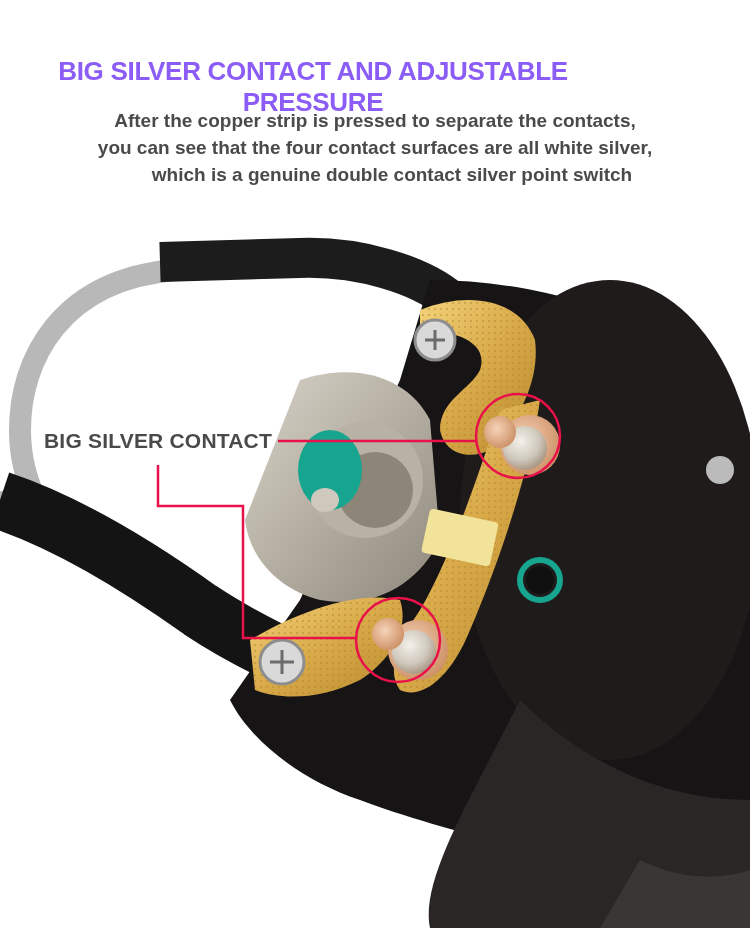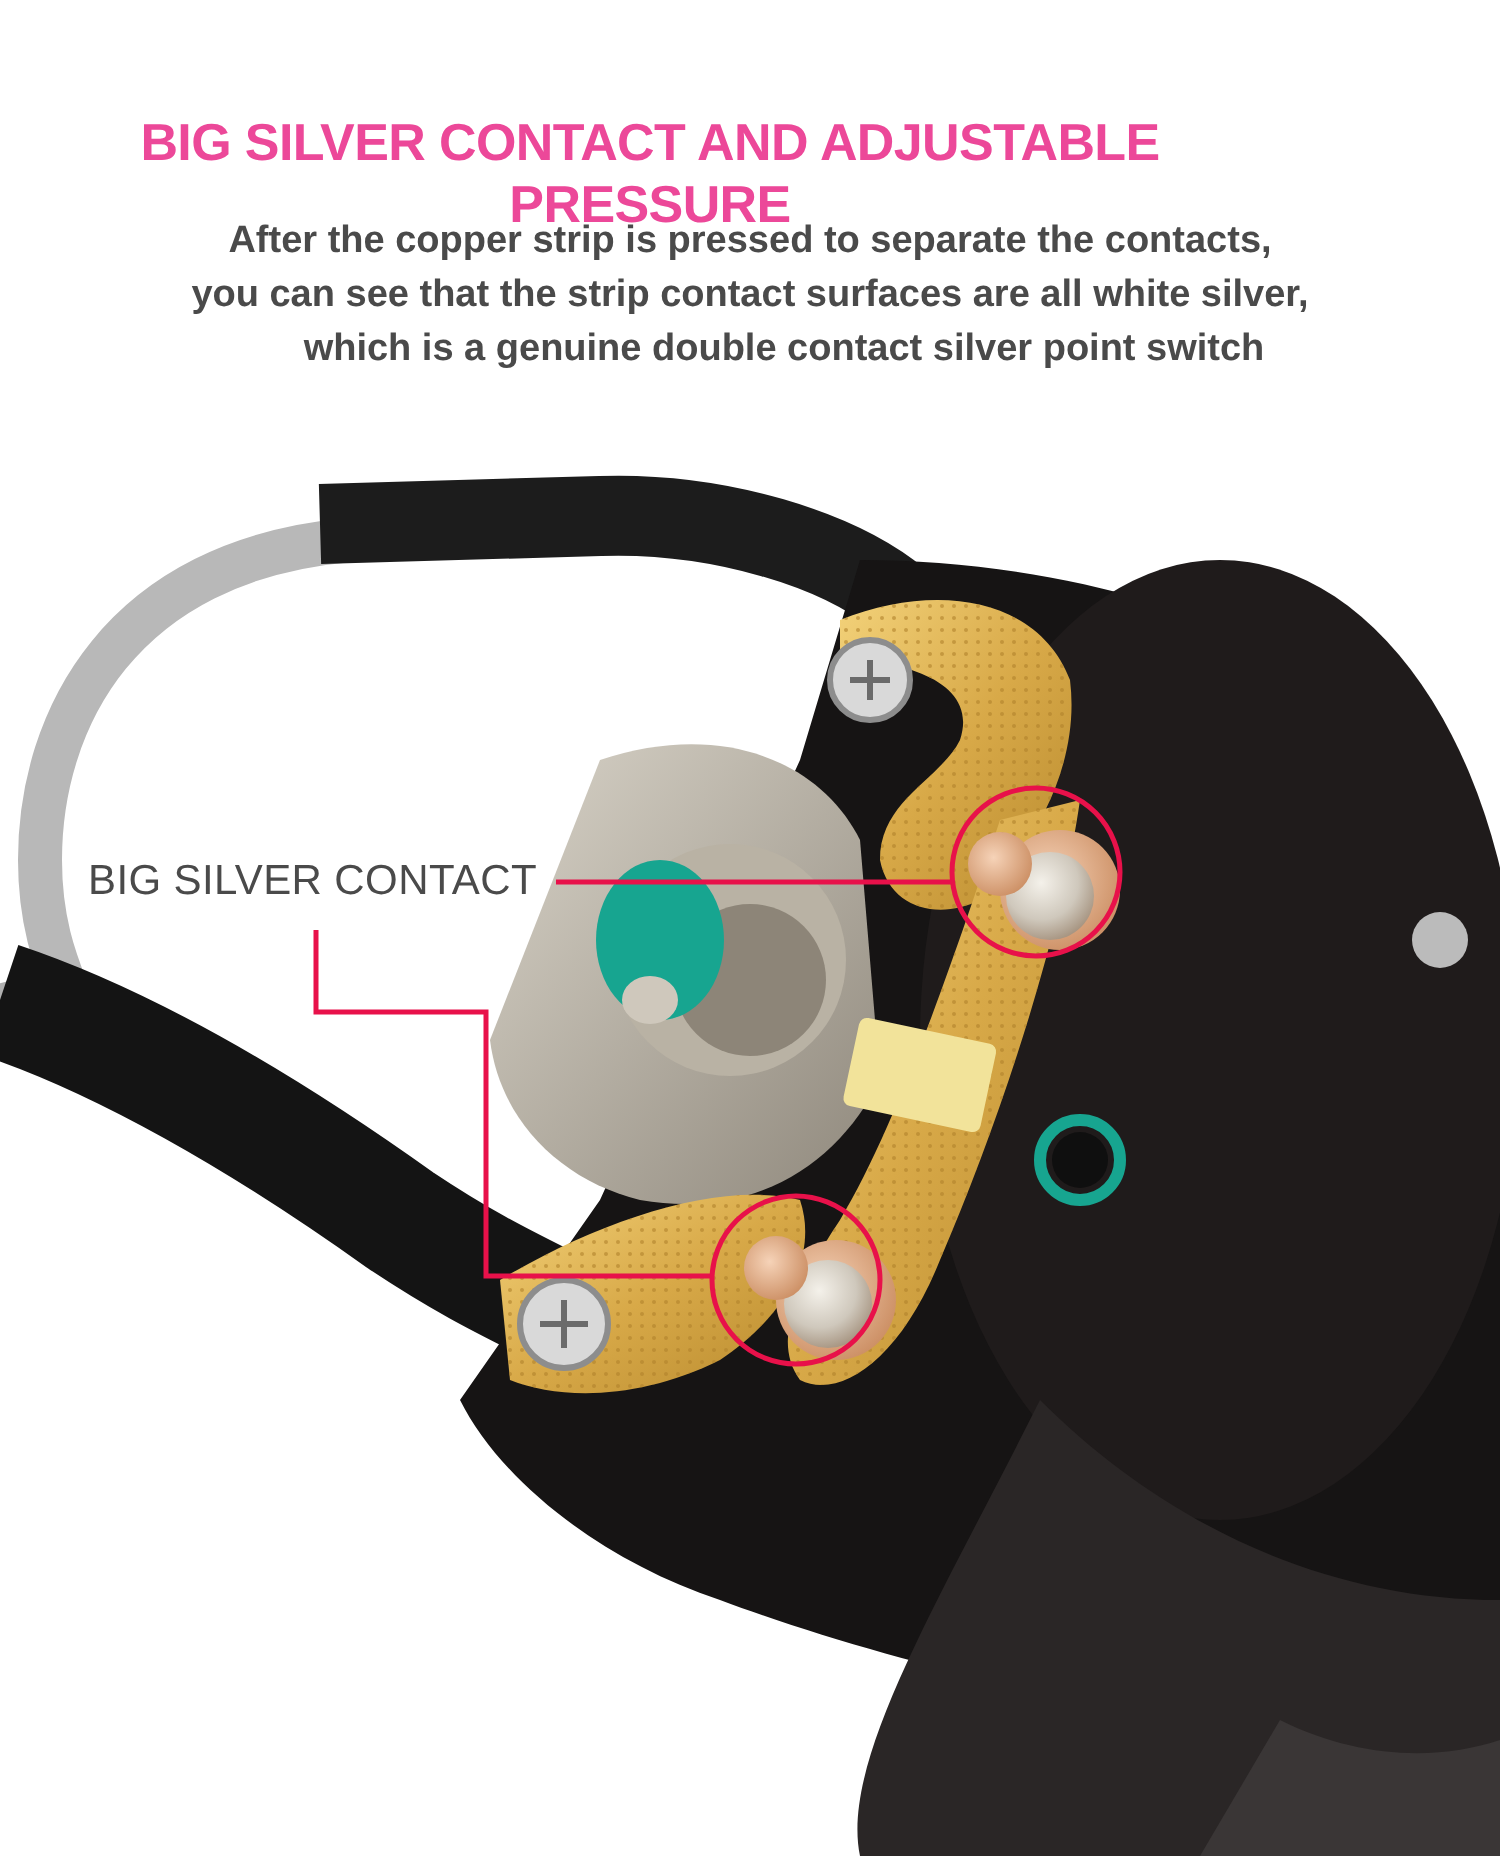--- a/index.html
+++ b/index.html
@@ -1,30 +1,30 @@
 <!DOCTYPE html>
 <html><head>
 <meta charset="utf-8">
 <style>
   html,body{margin:0;padding:0;background:#fff;}
   body{width:750px;height:928px;position:relative;overflow:hidden;font-family:"Liberation Sans",sans-serif;}
-  .title{position:absolute;left:12px;top:56px;width:626px;text-align:center;color:#ec4899;font-weight:bold;font-size:26px;letter-spacing:-0.3px;font-family:"Liberation Sans",sans-serif;}
+  .title{position:absolute;left:0;top:56px;width:626px;text-align:center;color:#8b5cf6;font-weight:bold;font-size:26px;letter-spacing:-0.3px;font-family:"Liberation Sans",sans-serif;}
   .body-text{position:absolute;left:0;top:107px;width:750px;text-align:center;color:#4a4a4a;font-size:19px;line-height:27px;font-weight:bold;font-family:"Liberation Sans",sans-serif;}
   .body-text div{white-space:nowrap;}
   .photo{position:absolute;left:0;top:200px;width:750px;height:728px;}
-  .callout-label{position:absolute;left:44px;top:429px;font-size:21px;font-weight:normal;color:#4a4a4a;letter-spacing:0.2px;font-family:"Liberation Sans",sans-serif;background:rgba(255,255,255,0);}
+  .callout-label{position:absolute;left:44px;top:429px;font-size:21px;font-weight:bold;color:#4a4a4a;letter-spacing:0.2px;font-family:"Liberation Sans",sans-serif;background:rgba(255,255,255,0);}
 </style>
 </head>
 <body>
 
 <div class="title">BIG SILVER CONTACT AND ADJUSTABLE PRESSURE</div>
 
 <div class="body-text">
   <div>After the copper strip is pressed to separate the contacts,</div>
-  <div>you can see that the strip contact surfaces are all white silver,</div>
+  <div>you can see that the four contact surfaces are all white silver,</div>
   <div style="padding-left:34px;">which is a genuine double contact silver point switch</div>
 </div>
 
 <svg class="photo" viewBox="0 200 750 728" width="750" height="728" xmlns="http://www.w3.org/2000/svg">
   <defs>
     <linearGradient id="brass" x1="0" y1="0" x2="1" y2="1">
       <stop offset="0" stop-color="#f3d27a"></stop>
       <stop offset="0.5" stop-color="#d8a948"></stop>
       <stop offset="1" stop-color="#b88a2e"></stop>
     </linearGradient>

